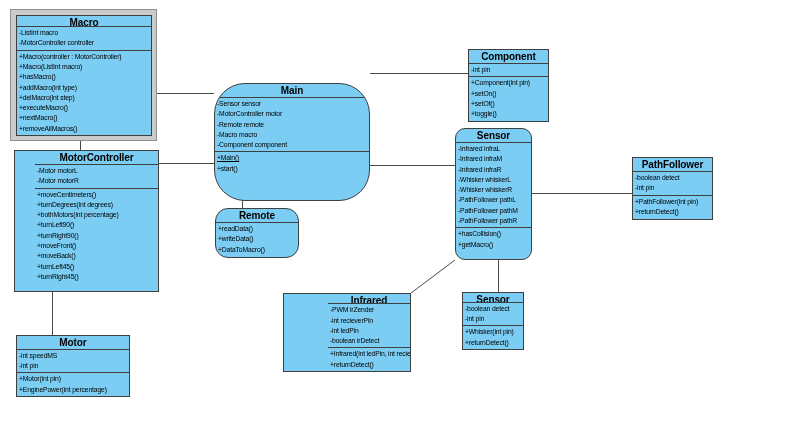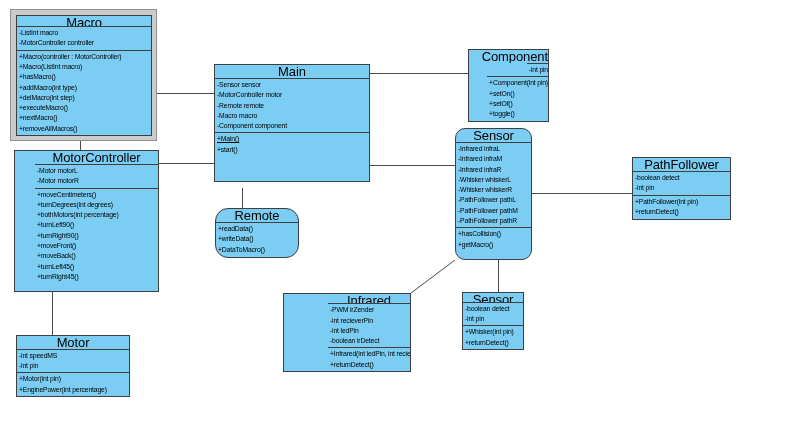--- a/index.html
+++ b/index.html
@@ -1,38 +1,38 @@
 <!DOCTYPE html>
 <html><head>
 <meta charset="utf-8">
 <style>
   html,body{margin:0;padding:0;background:#ffffff;}
   #canvas{position:relative;width:800px;height:422px;background:#ffffff;overflow:hidden;
           font-family:"Liberation Sans","DejaVu Sans",sans-serif;color:#000;}
   #wires{position:absolute;left:0;top:0;z-index:1;}
   .uml-class{position:absolute;z-index:3;box-sizing:border-box;display:flex;flex-direction:column;
              background:#7bcdf3;border:1px solid #3f3f3f;overflow:hidden;}
-  .uml-title{height:13px;line-height:13px;text-align:center;font-weight:normal;font-size:13px;
+  .uml-title{height:13px;line-height:13px;text-align:center;font-weight:bold;font-size:10px;
              letter-spacing:-0.1px;white-space:nowrap;overflow:hidden;}
   .uml-attrs,.uml-methods{border-top:1px solid #3f3f3f;padding:1px 0;}
   .uml-methods{flex:1;}
   .row{font-size:6.8px;line-height:10.3px;padding-left:2px;letter-spacing:-0.15px;
        white-space:nowrap;overflow:hidden;}
   .row.u{text-decoration:underline;}
   #selection-frame{position:absolute;z-index:2;left:10px;top:9px;width:147px;height:132px;
                    background:#cbcbcb;border:1px solid #8f8f8f;box-sizing:border-box;}
   
   #cls-macro{left:16px;top:15px;width:136px;height:121px;}
   #cls-motorcontroller{left:14px;top:150px;width:145px;height:142px;padding-left:20px;}
   #cls-motor{left:16px;top:335px;width:114px;height:62px;justify-content:center;}
-  #cls-main{left:214px;top:64px;width:156px;height:118px;}
+  #cls-main{left:214px;top:83px;width:156px;height:118px;border-radius:31px;}
   #cls-remote{left:215px;top:208px;width:84px;height:50px;border-radius:13px;}
-  #cls-component{left:468px;top:49px;width:81px;height:73px;align-items:flex-end;}
+  #cls-component{left:468px;top:49px;width:81px;height:73px;}
   #cls-sensor{left:455px;top:128px;width:77px;height:132px;border-radius:10px;}
-  #cls-pathfollower{left:632px;top:157px;width:99px;height:63px;}
+  #cls-pathfollower{left:632px;top:157px;width:81px;height:63px;}
   #cls-infrared{left:283px;top:293px;width:128px;height:79px;padding-left:44px;}
   #cls-whisker{left:462px;top:292px;width:62px;height:58px;}
 </style>
 </head>
 <body>
 
 <div id="canvas">
 
   <svg id="wires" width="800" height="422">
     <g stroke="#4b4b4b" stroke-width="1" shape-rendering="crispEdges">

